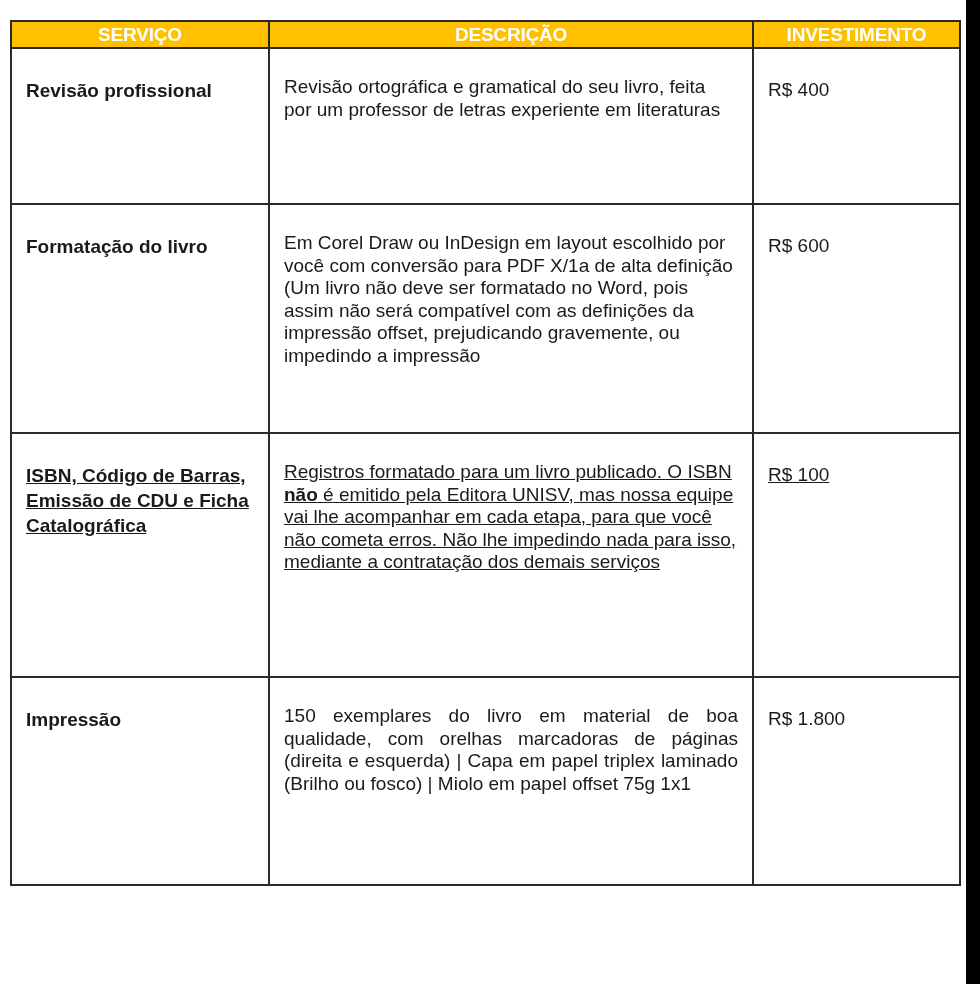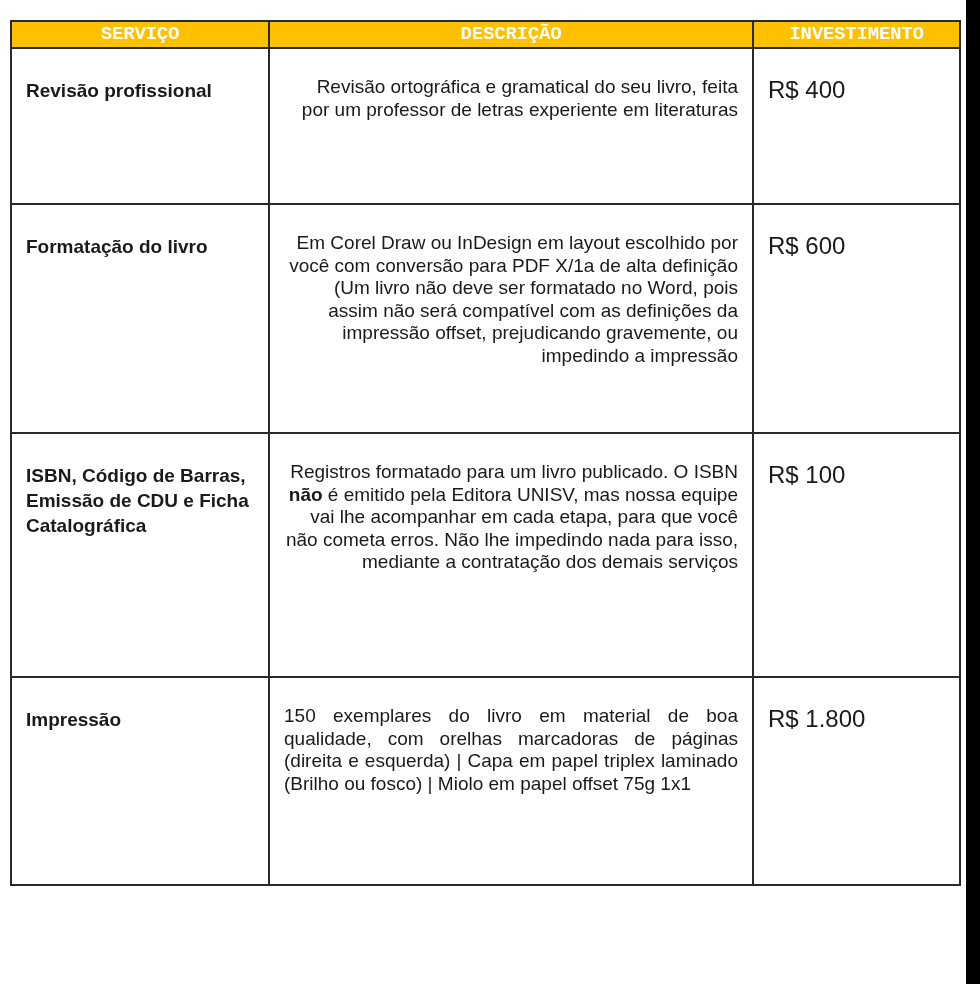--- a/index.html
+++ b/index.html
@@ -13,30 +13,30 @@
   table.price {
     position: absolute; left: 10px; top: 20px;
     width: 949px; border-collapse: collapse; table-layout: fixed;
   }
   table.price td, table.price th {
     border: 2px solid #2a2a2a; vertical-align: top; padding: 0;
   }
   table.price th {
     background: #ffc000; color: #ffffff; font-weight: bold; font-size: 19px;
     height: 25px; line-height: 25px; letter-spacing: -0.2px;
-    font-family: Liberation Mono, monospace;
+    font-family: Liberation Sans, sans-serif;
   }
   .svc { font-weight: bold; font-size: 19px; line-height: 25px; padding: 29px 12px 0 14px !important; }
-  .desc { font-size: 19px; line-height: 22.5px; padding: 27px 14px 0 14px !important; text-align: right; }
-  .inv { font-size: 24px; line-height: 25px; padding: 28px 10px 0 14px !important; }
+  .desc { font-size: 19px; line-height: 22.5px; padding: 27px 14px 0 14px !important; }
+  .inv { font-size: 19px; line-height: 25px; padding: 28px 10px 0 14px !important; }
   .desc.justify { text-align: justify; }
   tr.r1 td { height: 125px; }
   tr.r2 td { height: 198px; border-radius: 27px; }
   tr.r3 td { height: 172px; }
-  tr.r4 td { height: 213px; }
+  tr.r4 td { height: 213px; text-decoration: underline; }
   tr.r5 td { height: 177px; }
 </style>
 </head>
 <body>
 
 <table class="price">
   <colgroup>
     <col style="width:258px">
     <col style="width:484px">
     <col style="width:207px">

